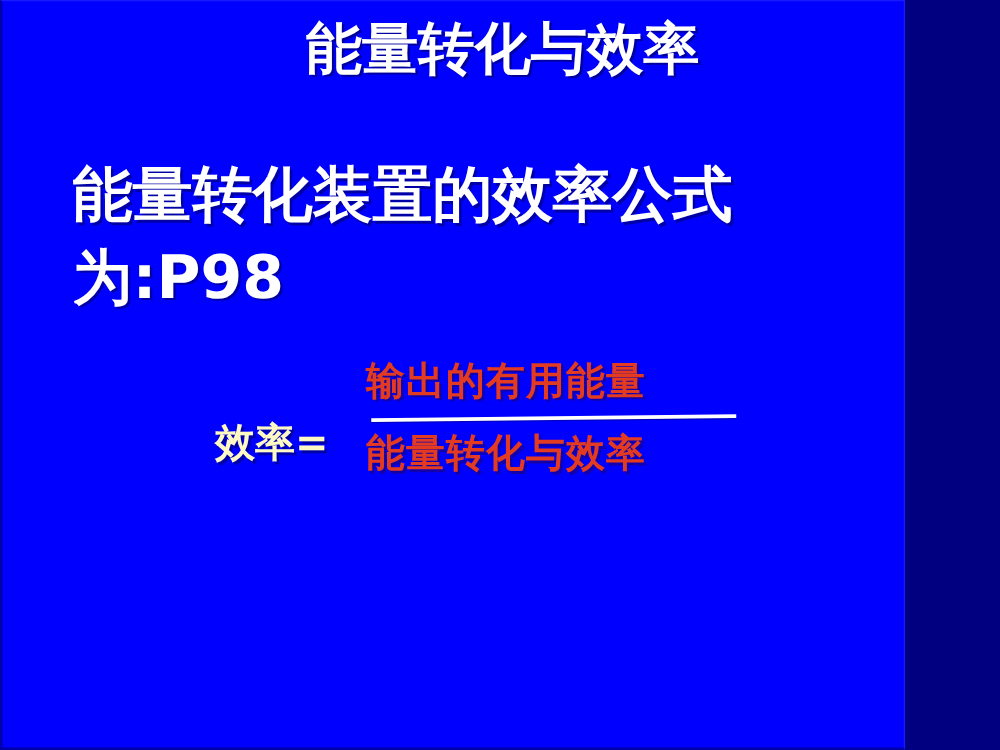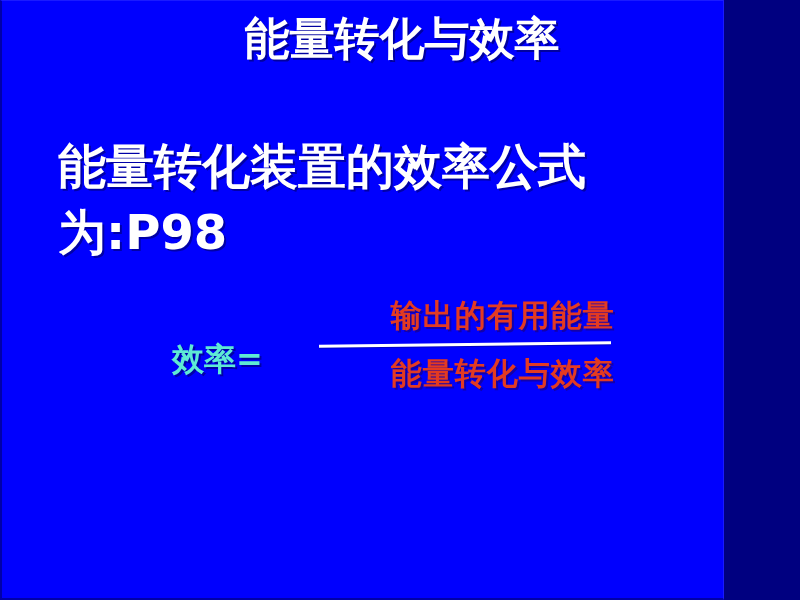--- a/index.html
+++ b/index.html
@@ -40,21 +40,21 @@
     line-height: 54px;
     letter-spacing: 0px;
     white-space: nowrap;
     text-shadow: 2px 2px 0 rgba(0,0,80,0.55);
   }
 
   
   #body-text {
     position: absolute;
     left: 56px;
-    top: 132px;
+    top: 122px;
     width: 680px;
     color: #ffffff;
     font-size: 48px;
     font-weight: bold;
     line-height: 66px;
     text-shadow: 2px 2px 0 rgba(0,0,80,0.5);
   }
   #body-text .line {
     display: block;
     white-space: nowrap;
@@ -62,34 +62,33 @@
 
   
   #formula {
     position: absolute;
     left: 170px;
     top: 282px;
     display: flex;
     align-items: center;
   }
   #efficiency-label {
-    color: #5eead4;
+    color: #fef9c3;
     font-size: 32px;
     font-weight: bold;
     line-height: 40px;
     white-space: nowrap;
     text-shadow: 2px 2px 0 rgba(0,0,80,0.5);
-    margin-right: 52px;
+    margin-right: 30px;
     margin-top: 40px;
   }
   #fraction {
     position: relative;
     width: 300px;
-    text-align: right;
-    margin-top: 10px;
+    text-align: left;
   }
   #fraction .frac-term {
     display: block;
     color: #E33A22;
     font-size: 31px;
     font-weight: bold;
     line-height: 44px;
     white-space: nowrap;
     letter-spacing: 1px;
     text-shadow: 2px 2px 0 rgba(40,0,70,0.45);

